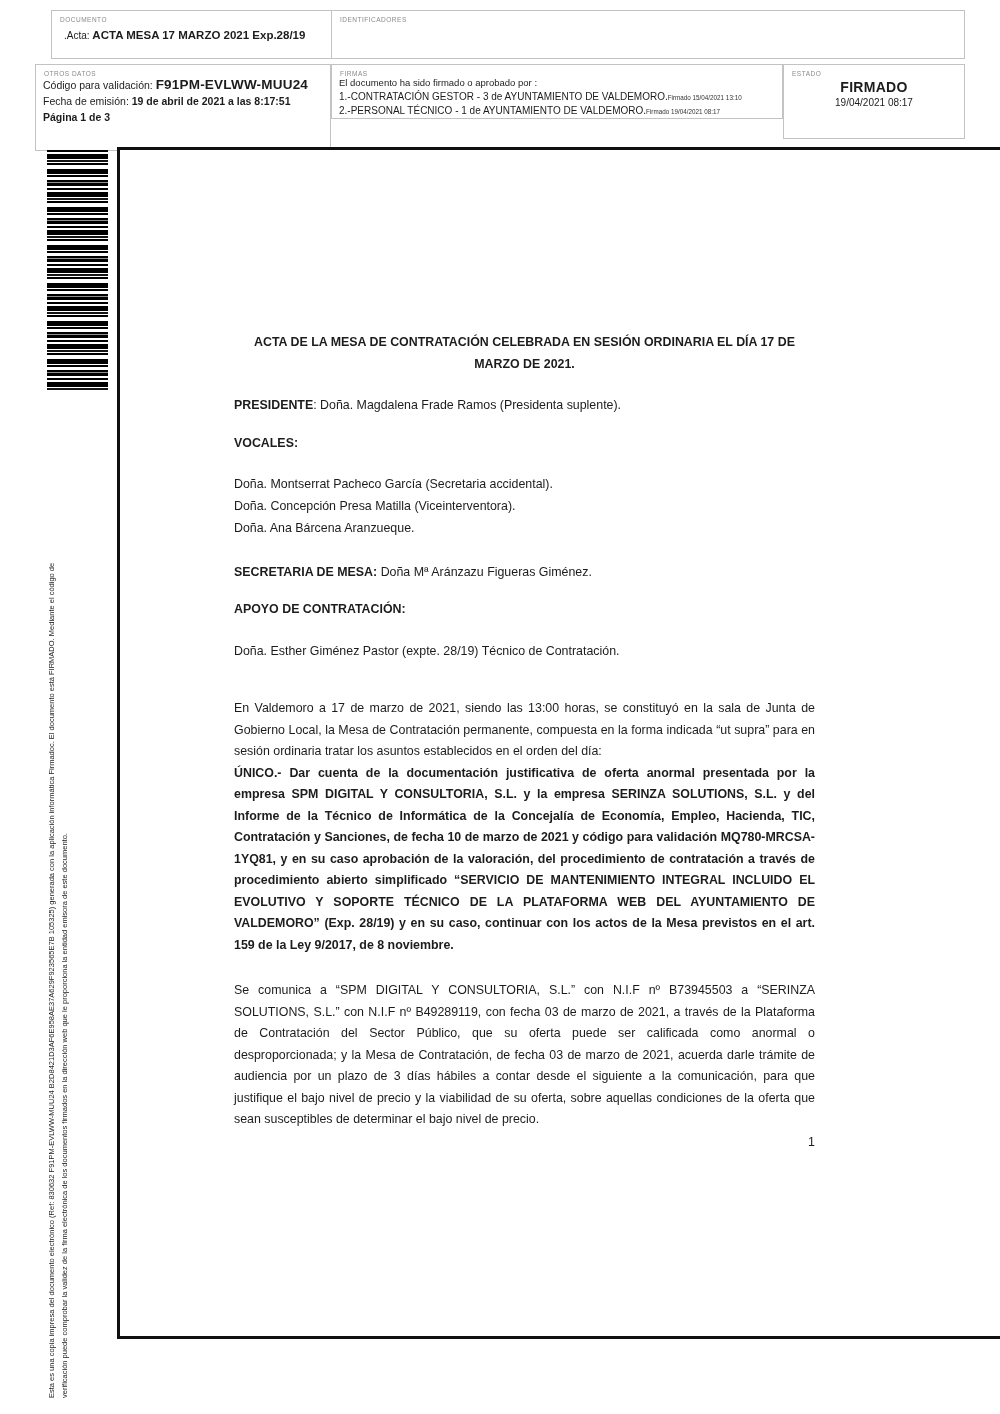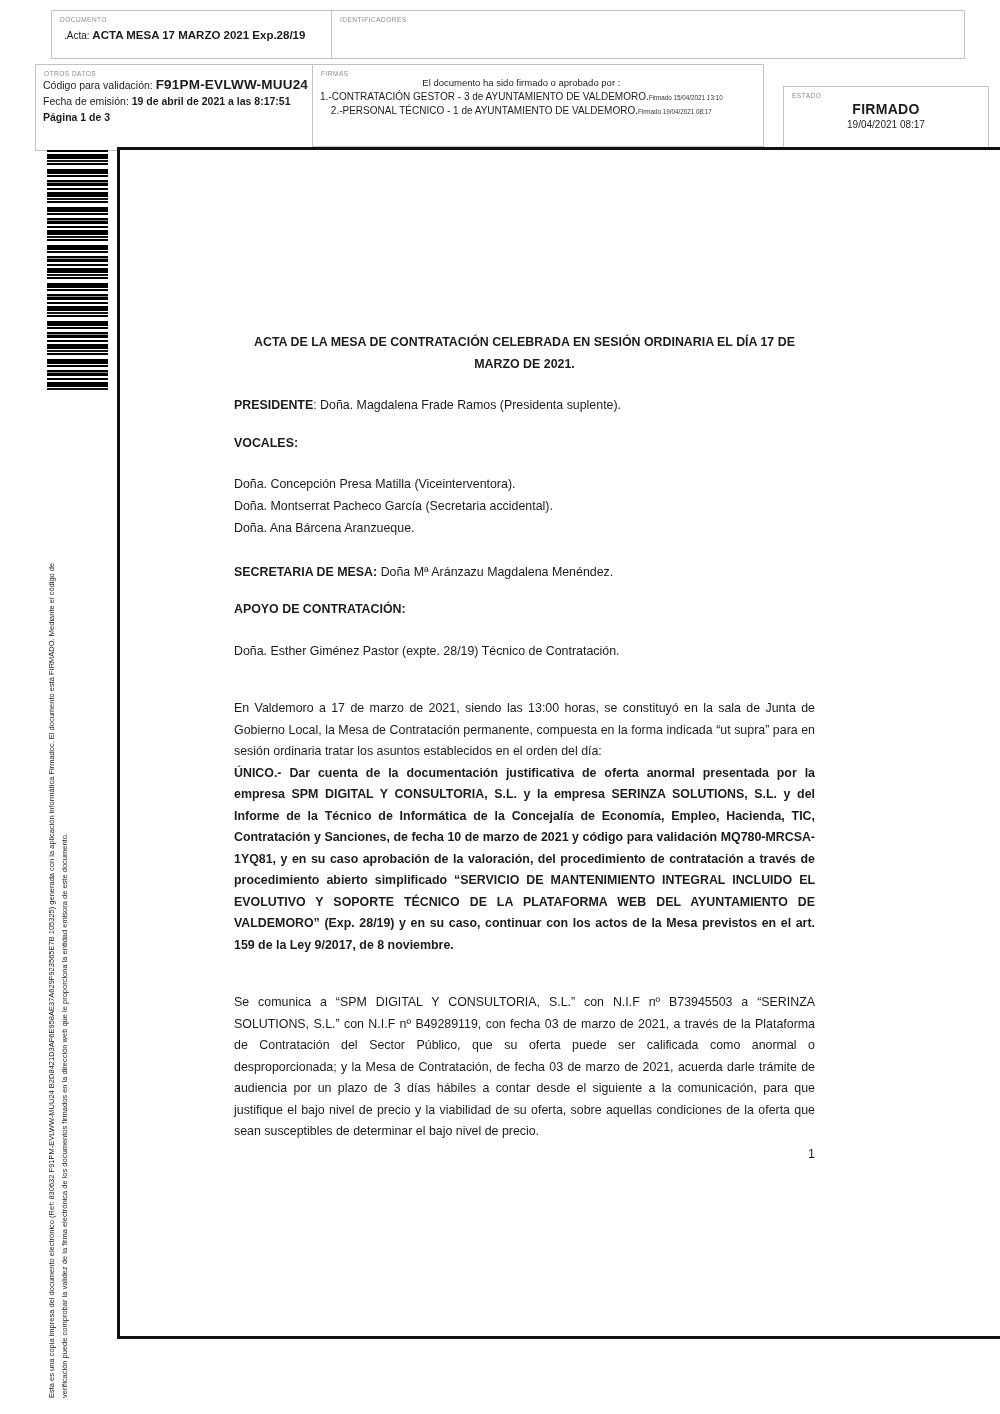--- a/index.html
+++ b/index.html
@@ -9,22 +9,22 @@
     overflow:hidden;
   }
   
   .hbox{position:absolute;border:1px solid #c3c3c3;background:#fff;box-sizing:border-box;}
   .hbox .boxlabel{
     position:absolute;top:5px;left:8px;font-size:6.5px;color:#8a8a8a;letter-spacing:.5px;
   }
   .box-documento{left:51px;top:10px;width:296px;height:49px;}
   .box-identificadores{left:331px;top:10px;width:634px;height:49px;}
   .box-otros{left:35px;top:64px;width:296px;height:87px;}
-  .box-firmas{left:312px;top:64px;width:452px;height:83px;text-align:center;}
-  .box-estado{left:783px;top:64px;width:206px;height:75px;margin-top:22px;}
+  .box-firmas{left:331px;top:64px;width:452px;height:55px;}
+  .box-estado{left:783px;top:64px;width:182px;height:75px;}
 
   .doc-value{position:absolute;left:12px;top:18px;font-size:10px;white-space:nowrap;}
   .doc-value b{font-size:11.5px;}
 
   .otros-content{position:absolute;left:7px;top:12px;line-height:16px;font-size:10.5px;white-space:nowrap;}
   .otros-content .big{font-size:13.5px;font-weight:bold;letter-spacing:.2px;}
   .otros-content b{font-size:10.5px;}
 
   .firmas-content{position:absolute;left:7px;top:11px;font-size:10px;line-height:13.5px;white-space:nowrap;}
   .firmas-content .intro{font-size:9.5px;}
@@ -63,21 +63,21 @@
   .doc-title{margin:181px auto 0 auto;max-width:555px;text-align:center;font-weight:bold;line-height:22px;}
   .h-asistentes{margin-top:14px;font-weight:bold;}
   .l-presidente{margin-top:23px;}
   .h-vocales{margin-top:23px;font-weight:bold;}
   .vocales-list{margin-top:22px;line-height:22px;}
   .l-secretaria{margin-top:26px;}
   .h-apoyo{margin-top:22px;font-weight:bold;}
   .l-esther{margin-top:27px;}
   .p-intro{margin-top:39px;}
   .p-unico{font-weight:bold;}
-  .p-comunica{margin-top:36px;line-height:20.5px;}
+  .p-comunica{margin-top:24px;line-height:20.5px;}
   .page-number{margin-top:4px;text-align:right;}
 </style>
 </head>
 <body>
 
 <div class="hbox box-documento">
   <span class="boxlabel">DOCUMENTO</span>
   <div class="doc-value"><span>.Acta: </span><b>ACTA MESA 17 MARZO 2021 Exp.28/19</b></div>
 </div>
 
@@ -122,26 +122,26 @@
   <div class="content">
 
     <div class="doc-title">ACTA DE LA MESA DE CONTRATACIÓN CELEBRADA EN SESIÓN ORDINARIA EL DÍA 17 DE MARZO DE 2021.</div>
 
 
     <div class="l-presidente single"><b>PRESIDENTE</b><span>: Doña. Magdalena Frade Ramos (Presidenta suplente).</span></div>
 
     <div class="h-vocales single">VOCALES:</div>
 
     <div class="vocales-list">
+      <div>Doña. Montserrat Pacheco García (Secretaria accidental).</div>
       <div>Doña. Concepción Presa Matilla (Viceinterventora).</div>
-      <div>Doña. Montserrat Pacheco García (Secretaria accidental).</div>
       <div>Doña. Ana Bárcena Aranzueque.</div>
     </div>
 
-    <div class="l-secretaria single"><b>SECRETARIA DE MESA:</b><span> Doña Mª Aránzazu Magdalena Menéndez.</span></div>
+    <div class="l-secretaria single"><b>SECRETARIA DE MESA:</b><span> Doña Mª Aránzazu Figueras Giménez.</span></div>
 
     <div class="h-apoyo single">APOYO DE CONTRATACIÓN:</div>
 
     <div class="l-esther single">Doña. Esther Giménez Pastor (expte. 28/19) Técnico de Contratación.</div>
 
     <div class="para p-intro">En Valdemoro  a 17 de marzo de 2021, siendo las 13:00 horas, se constituyó en la sala de Junta de Gobierno Local, la Mesa de Contratación permanente, compuesta en la forma indicada “ut supra” para en sesión ordinaria tratar los asuntos establecidos en el orden del día:</div>
 
     <div class="para p-unico">ÚNICO.- Dar cuenta de la documentación justificativa de oferta anormal presentada por la empresa SPM DIGITAL Y CONSULTORIA, S.L. y la empresa SERINZA SOLUTIONS, S.L.  y del Informe  de la Técnico de Informática de la Concejalía de Economía, Empleo, Hacienda, TIC, Contratación y Sanciones, de fecha 10 de marzo de 2021 y código para validación MQ780-MRCSA-1YQ81, y en su caso aprobación de la valoración, del procedimiento de contratación a través de procedimiento abierto simplificado “SERVICIO DE MANTENIMIENTO INTEGRAL INCLUIDO EL EVOLUTIVO Y SOPORTE TÉCNICO DE LA PLATAFORMA WEB DEL AYUNTAMIENTO DE VALDEMORO” (Exp. 28/19) y  en su caso, continuar  con los actos de la Mesa previstos en el art. 159 de la Ley 9/2017, de 8 noviembre.</div>
 
     <div class="para p-comunica">Se comunica a “SPM DIGITAL Y CONSULTORIA, S.L.” con N.I.F nº B73945503 a “SERINZA SOLUTIONS, S.L.”  con N.I.F nº B49289119, con fecha 03 de marzo de 2021, a través de la Plataforma de Contratación del Sector Público, que su oferta puede ser calificada como anormal o desproporcionada; y la Mesa de Contratación, de fecha  03 de marzo de 2021, acuerda darle trámite de audiencia por un plazo de 3 días hábiles a contar desde el siguiente a la comunicación, para que justifique el bajo nivel de precio y la viabilidad de su oferta, sobre aquellas condiciones de la oferta que sean susceptibles de determinar el bajo nivel de precio.</div>

